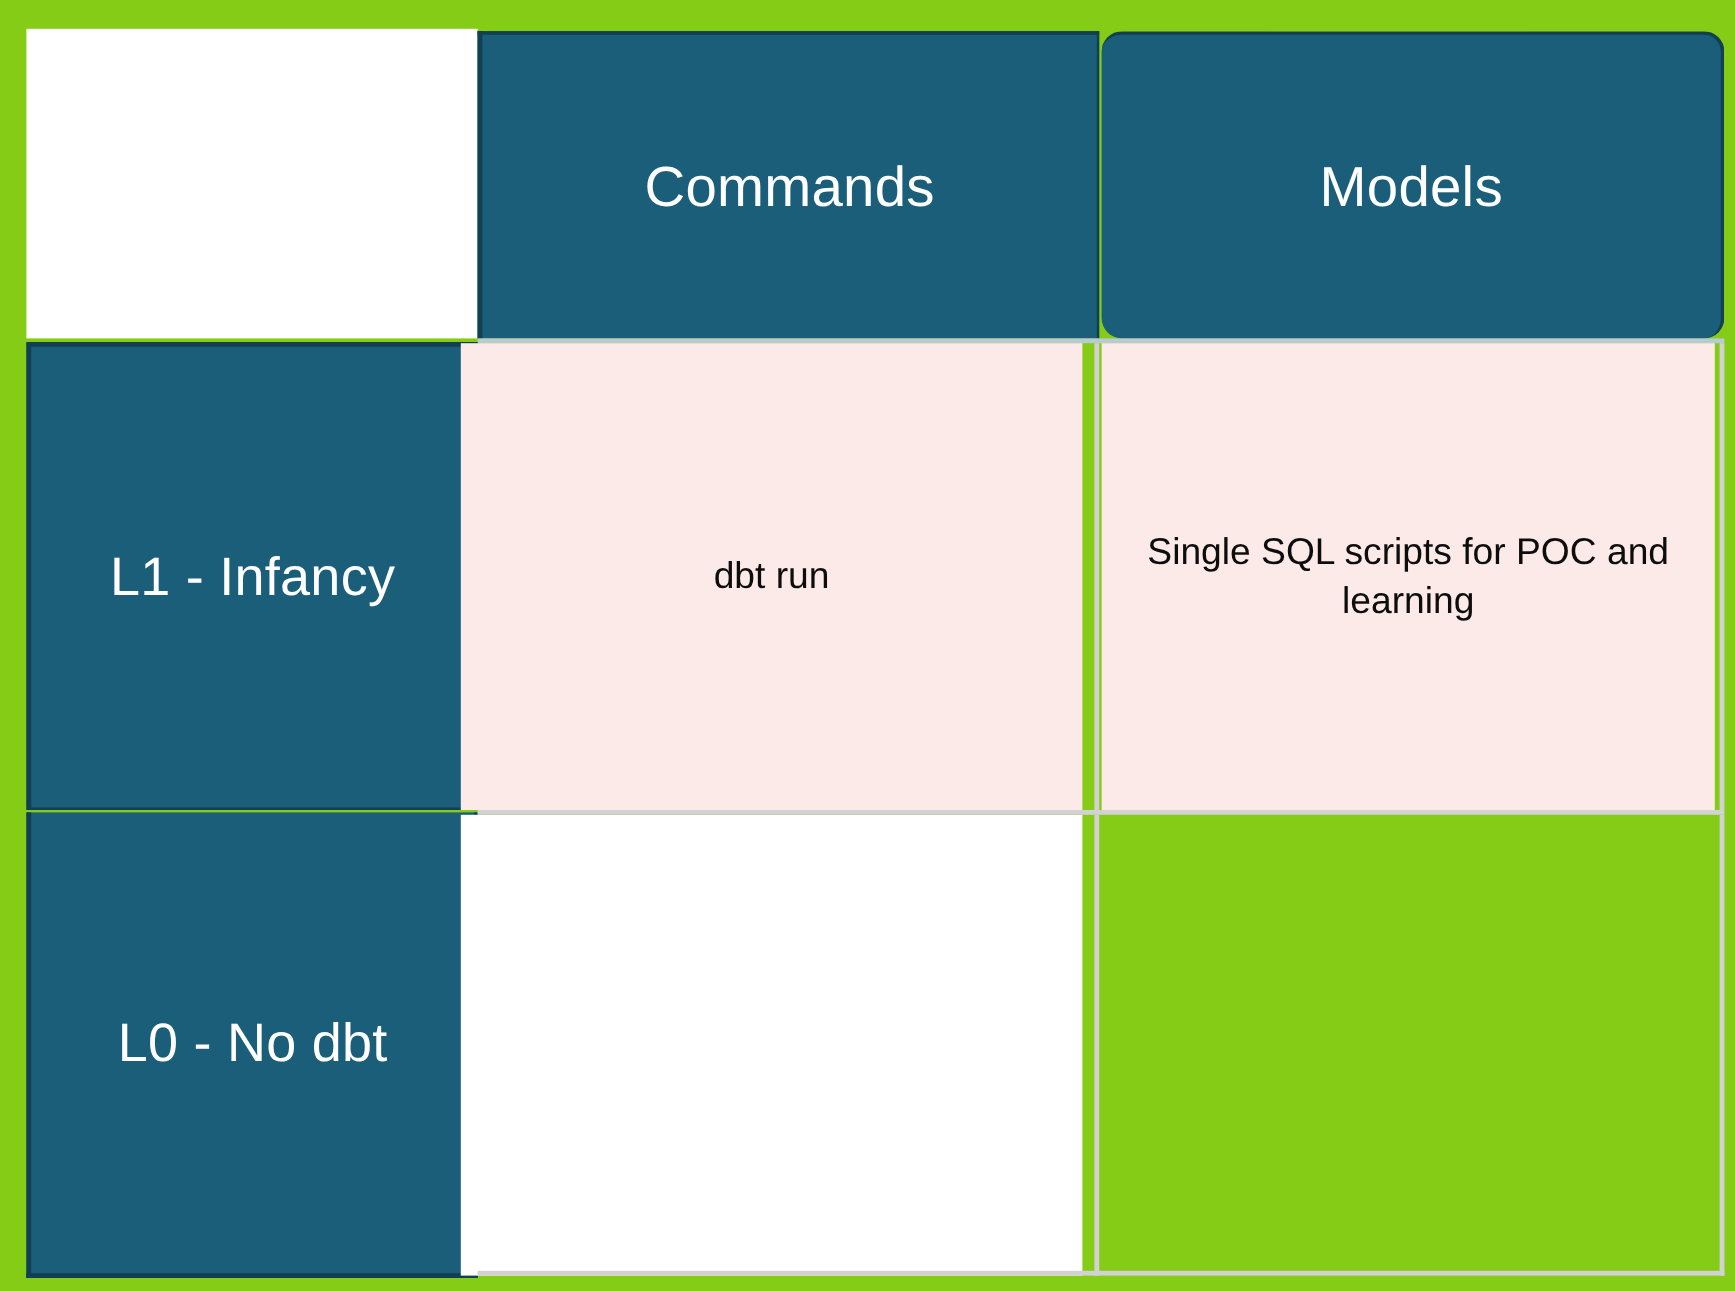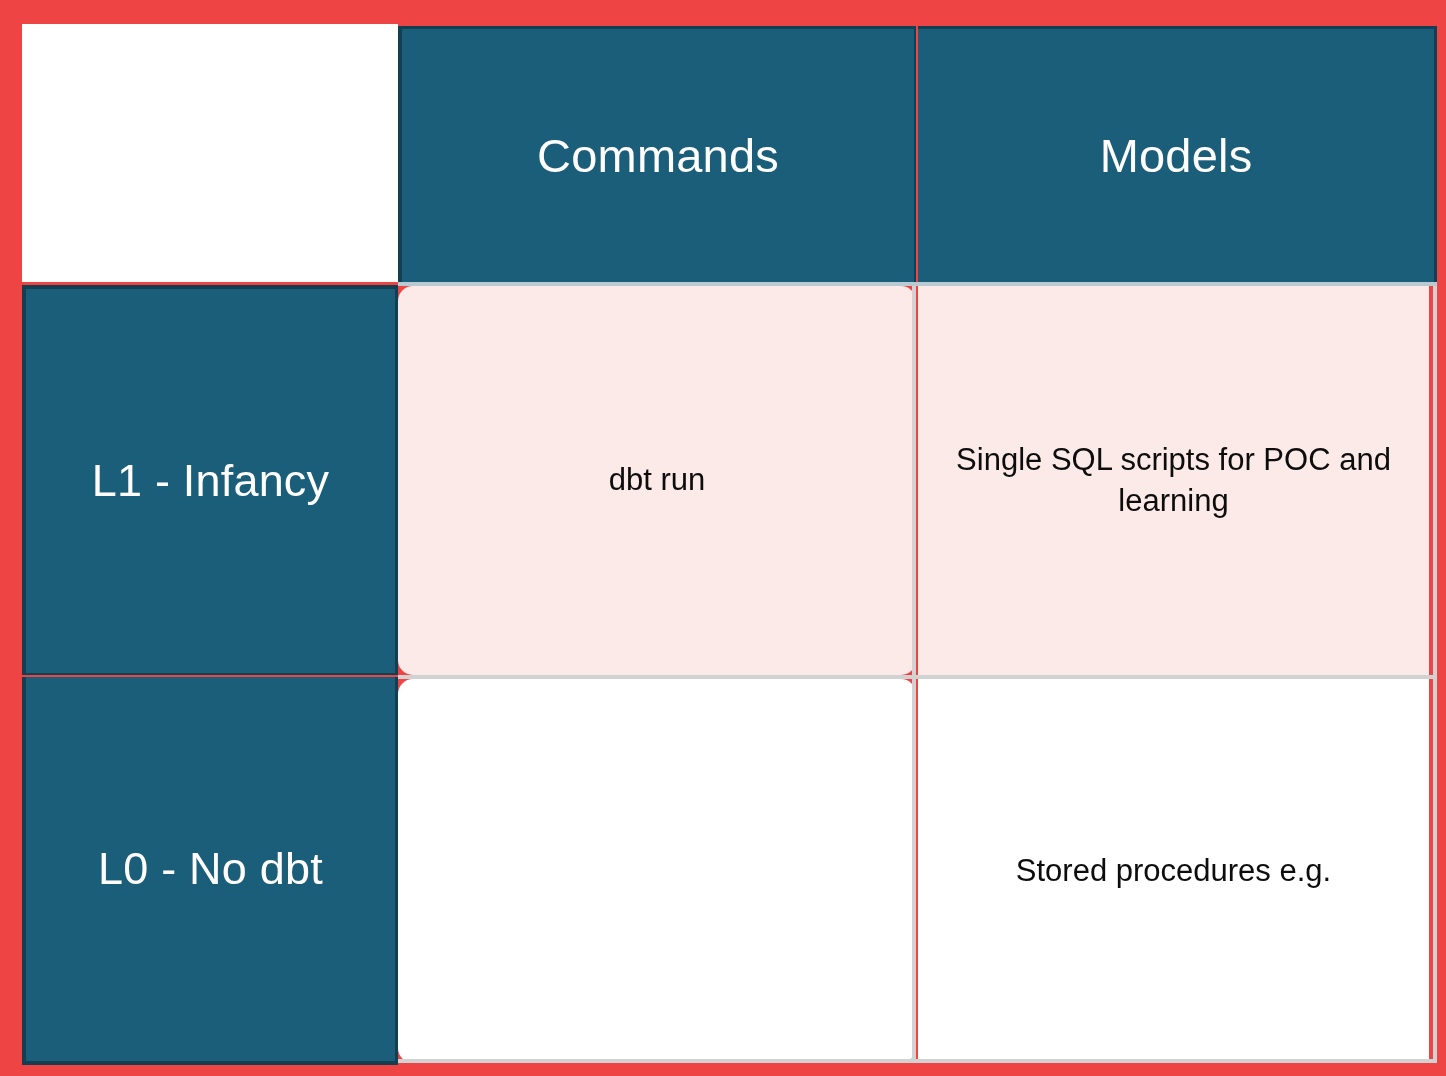--- a/index.html
+++ b/index.html
@@ -11,21 +11,21 @@
     width: 1446px;
     height: 1076px;
     font-family: "Liberation Sans", "DejaVu Sans", sans-serif;
     overflow: hidden;
   }
 
   #slide {
     position: relative;
     width: 1446px;
     height: 1076px;
-    background: #ef4444;
+    background: #84cc16;
   }
 
   
   .matrix {
     position: absolute;
     left: 0;
     top: 0;
     width: 1446px;
     height: 1076px;
   }
@@ -59,20 +59,21 @@
   .col-header.commands {
     left: 398px;
     width: 518px;
     border-left: 4px solid #123f52;
     border-right: 2px solid #123f52;
   }
   .col-header.models {
     left: 918px;
     width: 519px;
     border-right: 3px solid #123f52;
+    border-radius: 17px;
   }
 
   
   .header-underline {
     position: absolute;
     left: 398px;
     top: 282px;
     width: 1039px;
     height: 4px;
     background: #b9cad2;
@@ -122,21 +123,21 @@
     padding: 6px 26px;
   }
   .body-cell .cell-text {
     display: block;
     max-width: 100%;
   }
 
   .body-cell.r1 { top: 286px; height: 389px; }
   .body-cell.r0 { top: 679px; height: 384px; }
 
-  .body-cell.c1 { left: 398px; width: 518px; border-radius: 15px; }
+  .body-cell.c1 { left: 384px; width: 518px; }
   .body-cell.c2 { left: 918px; width: 511px; }
 
   .fill-pink  { background: #fbeae7; }
   .fill-white { background: #ffffff; }
 
   
   .v-rule {
     position: absolute;
     width: 4px;
     background: #d2d2d2;
@@ -186,23 +187,20 @@
     </div>
 
     <div class="body-cell r1 c2 fill-pink">
       <span class="cell-text">Single SQL scripts for POC and learning</span>
     </div>
 
     <div class="body-cell r0 c1 fill-white">
       <span class="cell-text"></span>
     </div>
 
-    <div class="body-cell r0 c2 fill-white">
-      <span class="cell-text">Stored procedures e.g.</span>
-    </div>
 
     <div class="v-rule body-split-top"></div>
     <div class="v-rule body-split-bot"></div>
     <div class="v-rule right-edge-top"></div>
     <div class="v-rule right-edge-bot"></div>
     <div class="h-rule mid-row"></div>
     <div class="h-rule bottom"></div>
 
   </div>
 </div>

